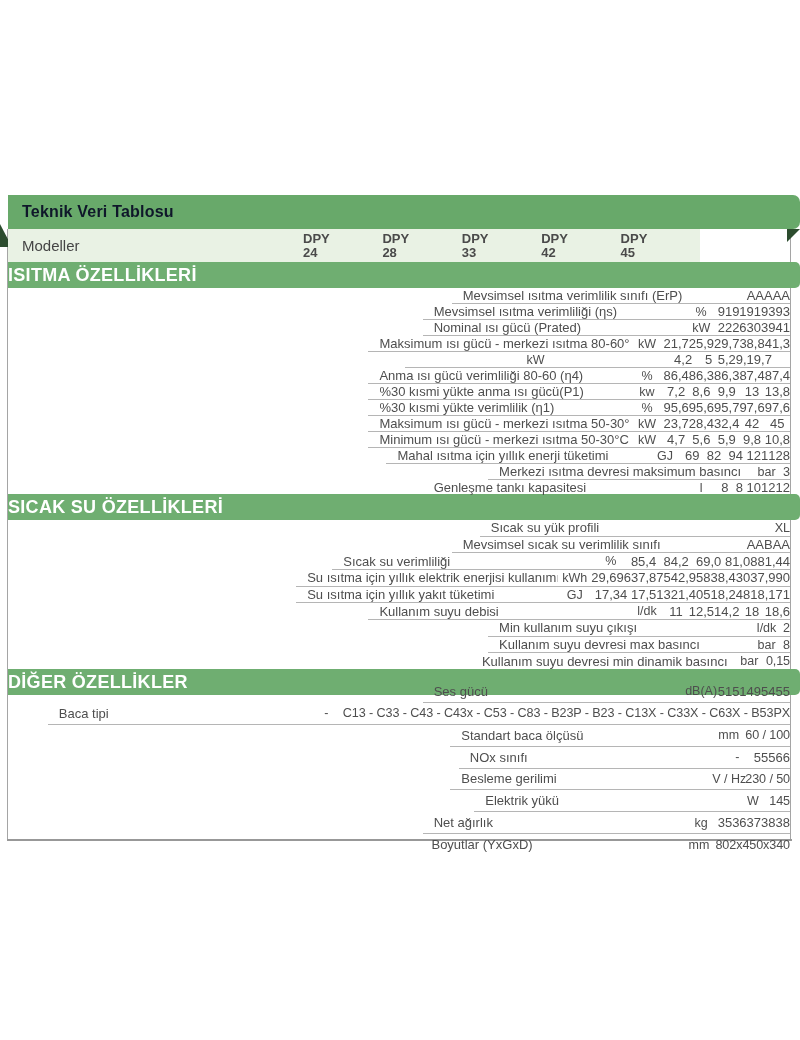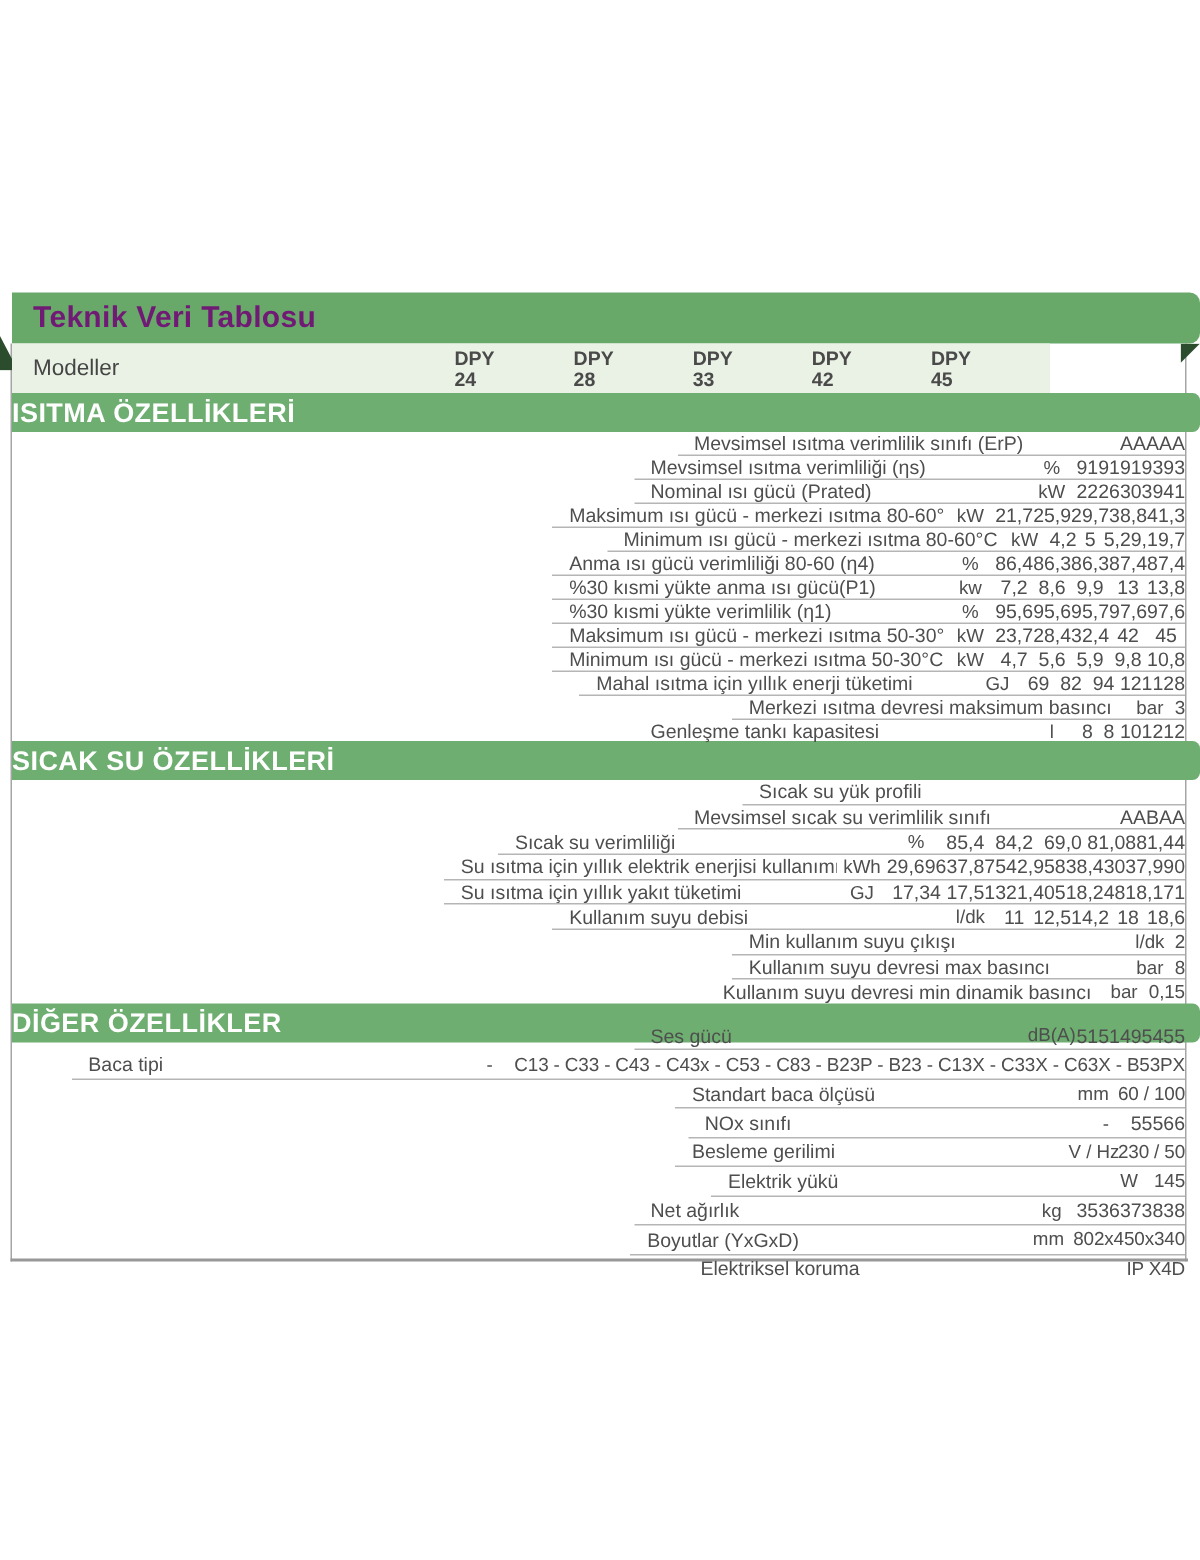--- a/index.html
+++ b/index.html
@@ -17,21 +17,21 @@
     --frame-gray:#a5a5a5;
     --text-dark:#4e4e4e;
   }
   .abs{position:absolute;}
   
   .banner{
     left:8px;right:0;top:195px;height:34px;
     background:var(--banner-green);
     border-radius:0 7px 7px 0;
     display:flex;align-items:center;
-    color:#701a75;font-size:20px;font-weight:bold;
+    color:#0f172a;font-size:16px;font-weight:bold;
     padding-left:14px;box-sizing:border-box;
     letter-spacing:.2px;
   }
   .fold-left{
     left:0;top:224px;width:12px;height:23px;
     background:var(--fold-dark);
     clip-path:polygon(0 0,100% 100%,0 100%);
   }
   .fold-right{
     left:787px;top:229px;width:13px;height:13px;
@@ -171,21 +171,20 @@
     <div class="row grid">
       <div class="cell-label">Maksimum ısı gücü - merkezi ısıtma 80-60°C (P4)</div>
       <div class="cell-unit">kW</div>
       <div class="cell-val">21,7</div>
       <div class="cell-val">25,9</div>
       <div class="cell-val">29,7</div>
       <div class="cell-val">38,8</div>
       <div class="cell-val">41,3</div>
     </div>
     <div class="row grid">
-      <div class="cell-label">Minimum ısı gücü - merkezi ısıtma 80-60°C</div>
       <div class="cell-unit">kW</div>
       <div class="cell-val">4,2</div>
       <div class="cell-val">5</div>
       <div class="cell-val">5,2</div>
       <div class="cell-val">9,1</div>
       <div class="cell-val">9,7</div>
     </div>
     <div class="row grid">
       <div class="cell-label">Anma ısı gücü verimliliği 80-60 (η4)</div>
       <div class="cell-unit">%</div>
@@ -252,20 +251,21 @@
       <div class="cell-val">8</div>
       <div class="cell-val">10</div>
       <div class="cell-val">12</div>
       <div class="cell-val">12</div>
     </div>
   </div>
 <div class="abs rows rows-2" id="rows-1">
     <div class="row grid">
       <div class="cell-label">Sıcak su yük profili</div>
       <div class="cell-unit"></div>
+      <div class="cell-span">XL</div>
     </div>
     <div class="row grid">
       <div class="cell-label">Mevsimsel sıcak su verimlilik sınıfı</div>
       <div class="cell-unit"></div>
       <div class="cell-val">A</div>
       <div class="cell-val">A</div>
       <div class="cell-val">B</div>
       <div class="cell-val">A</div>
       <div class="cell-val">A</div>
     </div>
@@ -367,18 +367,13 @@
       <div class="cell-val">36</div>
       <div class="cell-val">37</div>
       <div class="cell-val">38</div>
       <div class="cell-val">38</div>
     </div>
     <div class="row grid">
       <div class="cell-label">Boyutlar (YxGxD)</div>
       <div class="cell-unit">mm</div>
       <div class="cell-span">802x450x340</div>
     </div>
-    <div class="row grid">
-      <div class="cell-label">Elektriksel koruma</div>
-      <div class="cell-unit"></div>
-      <div class="cell-span">IP X4D</div>
-    </div>
   </div>
 
 </body></html>

